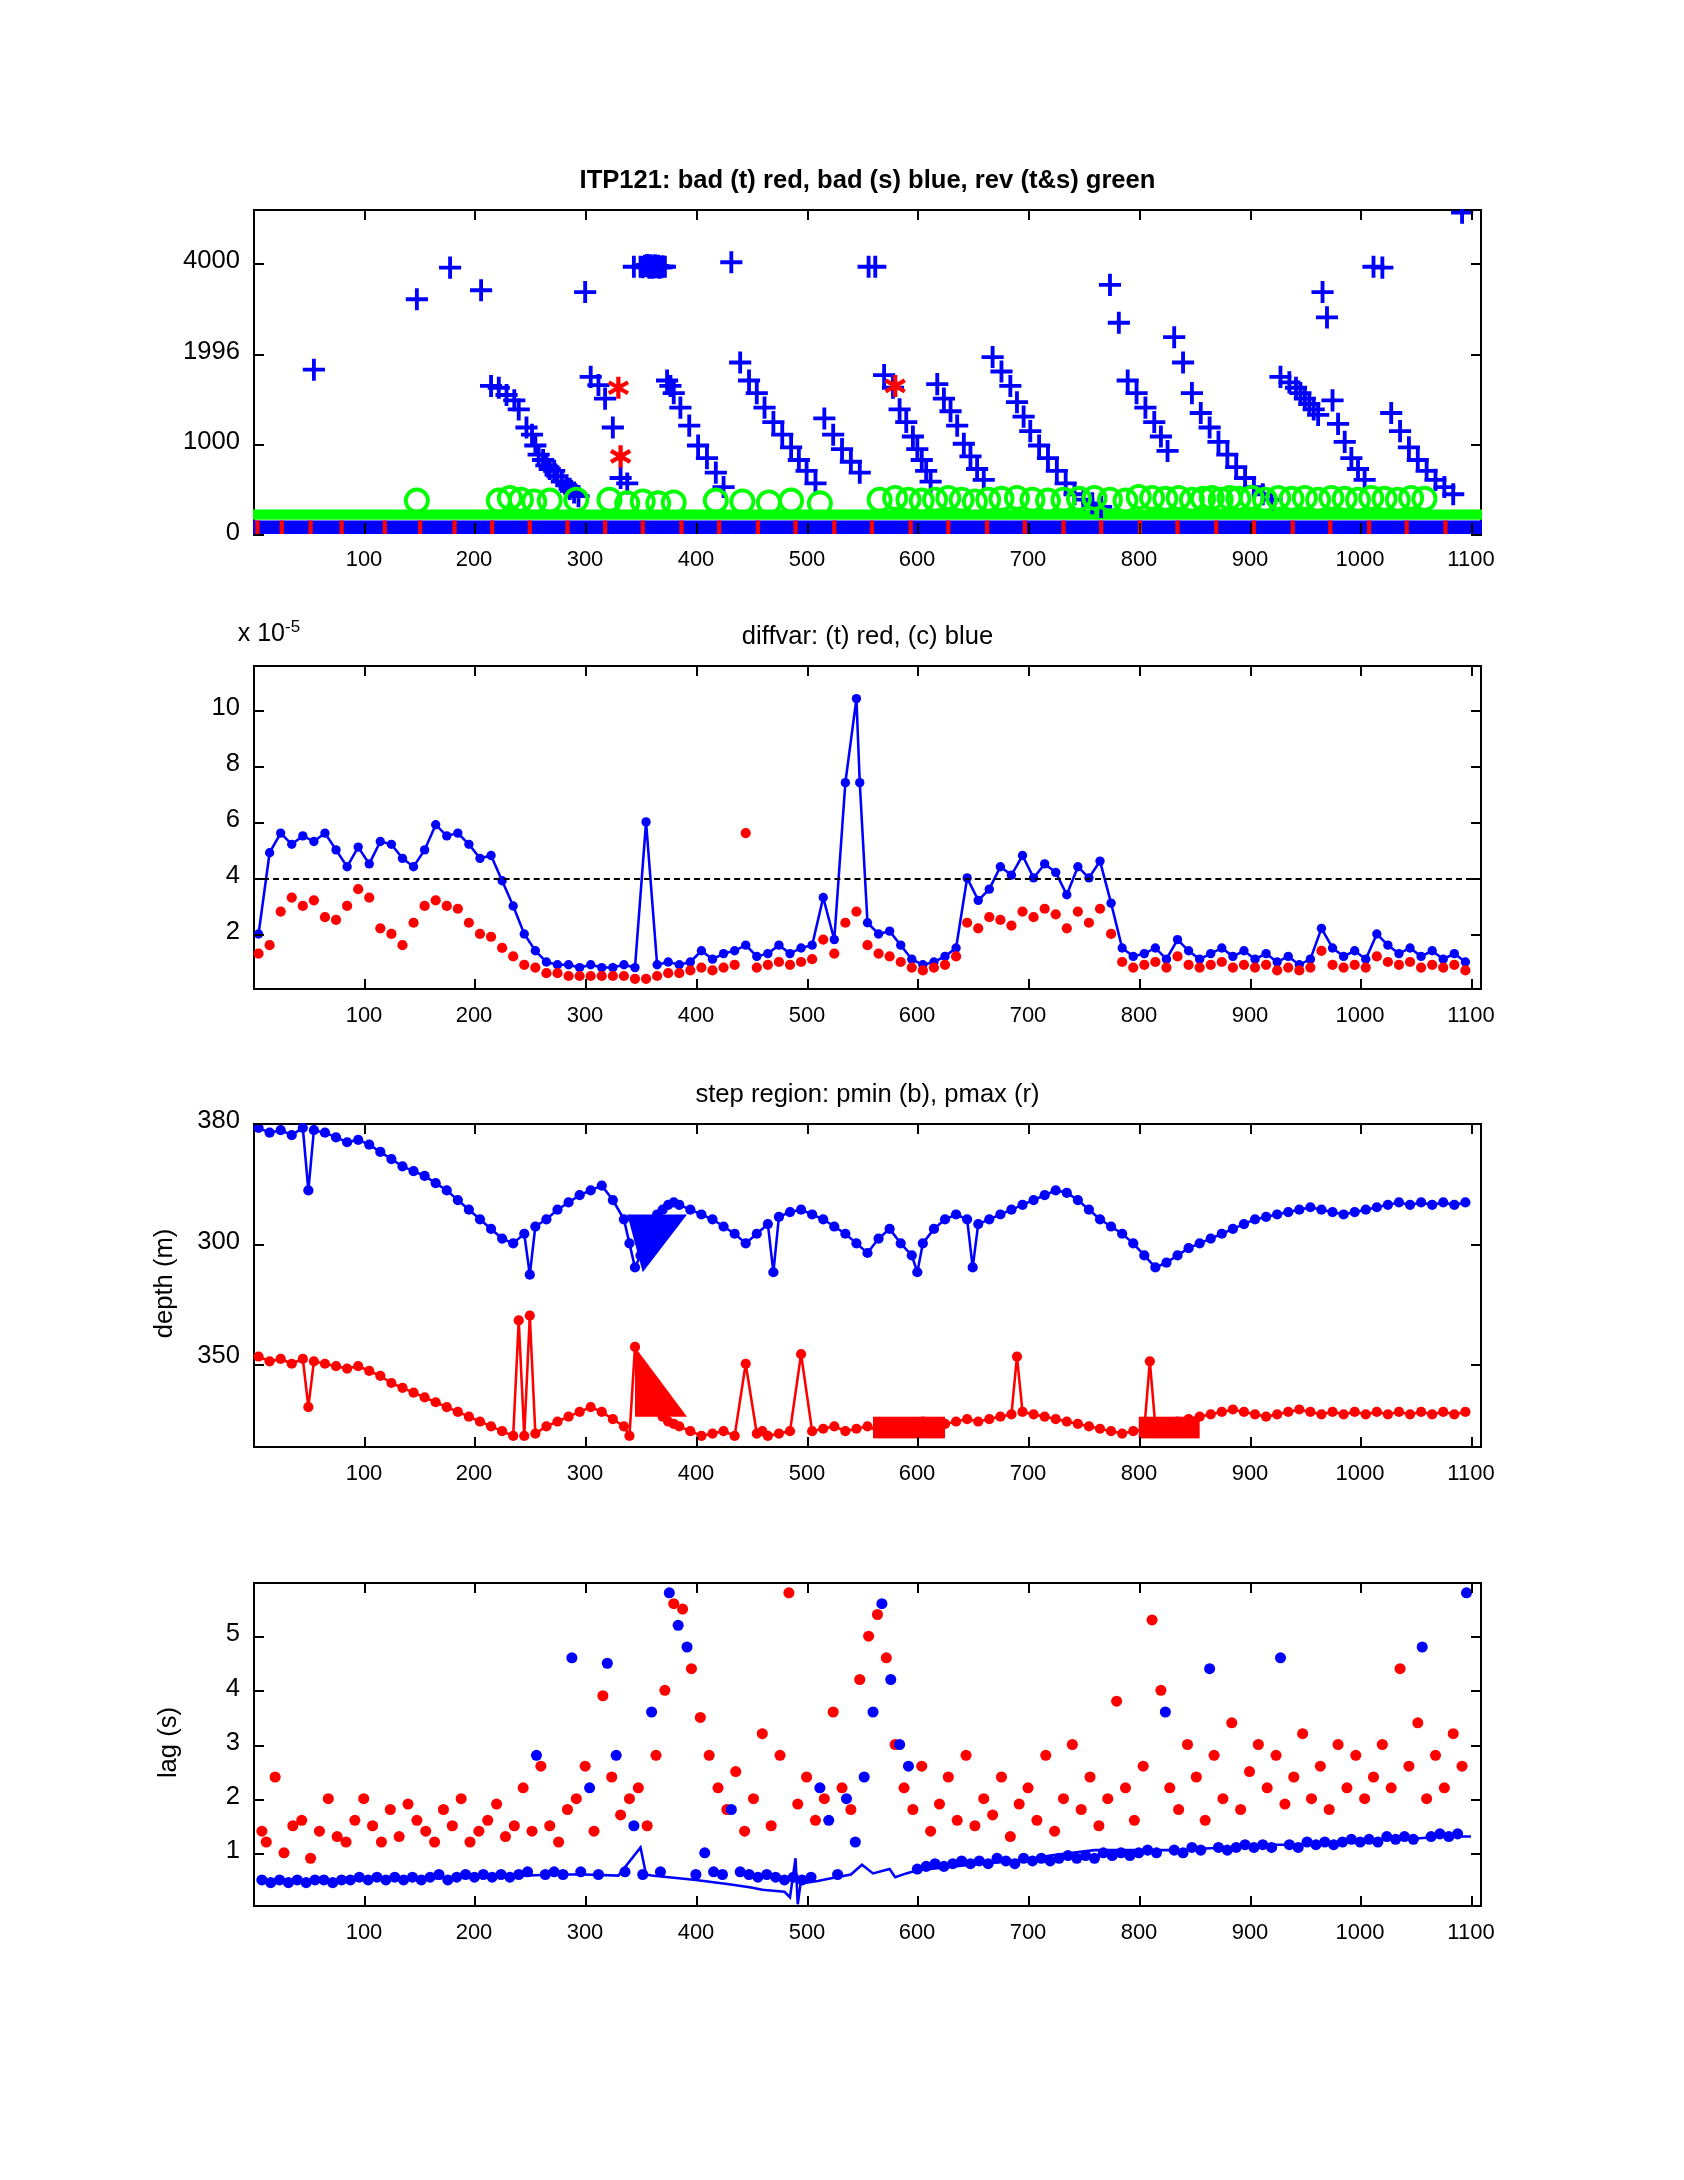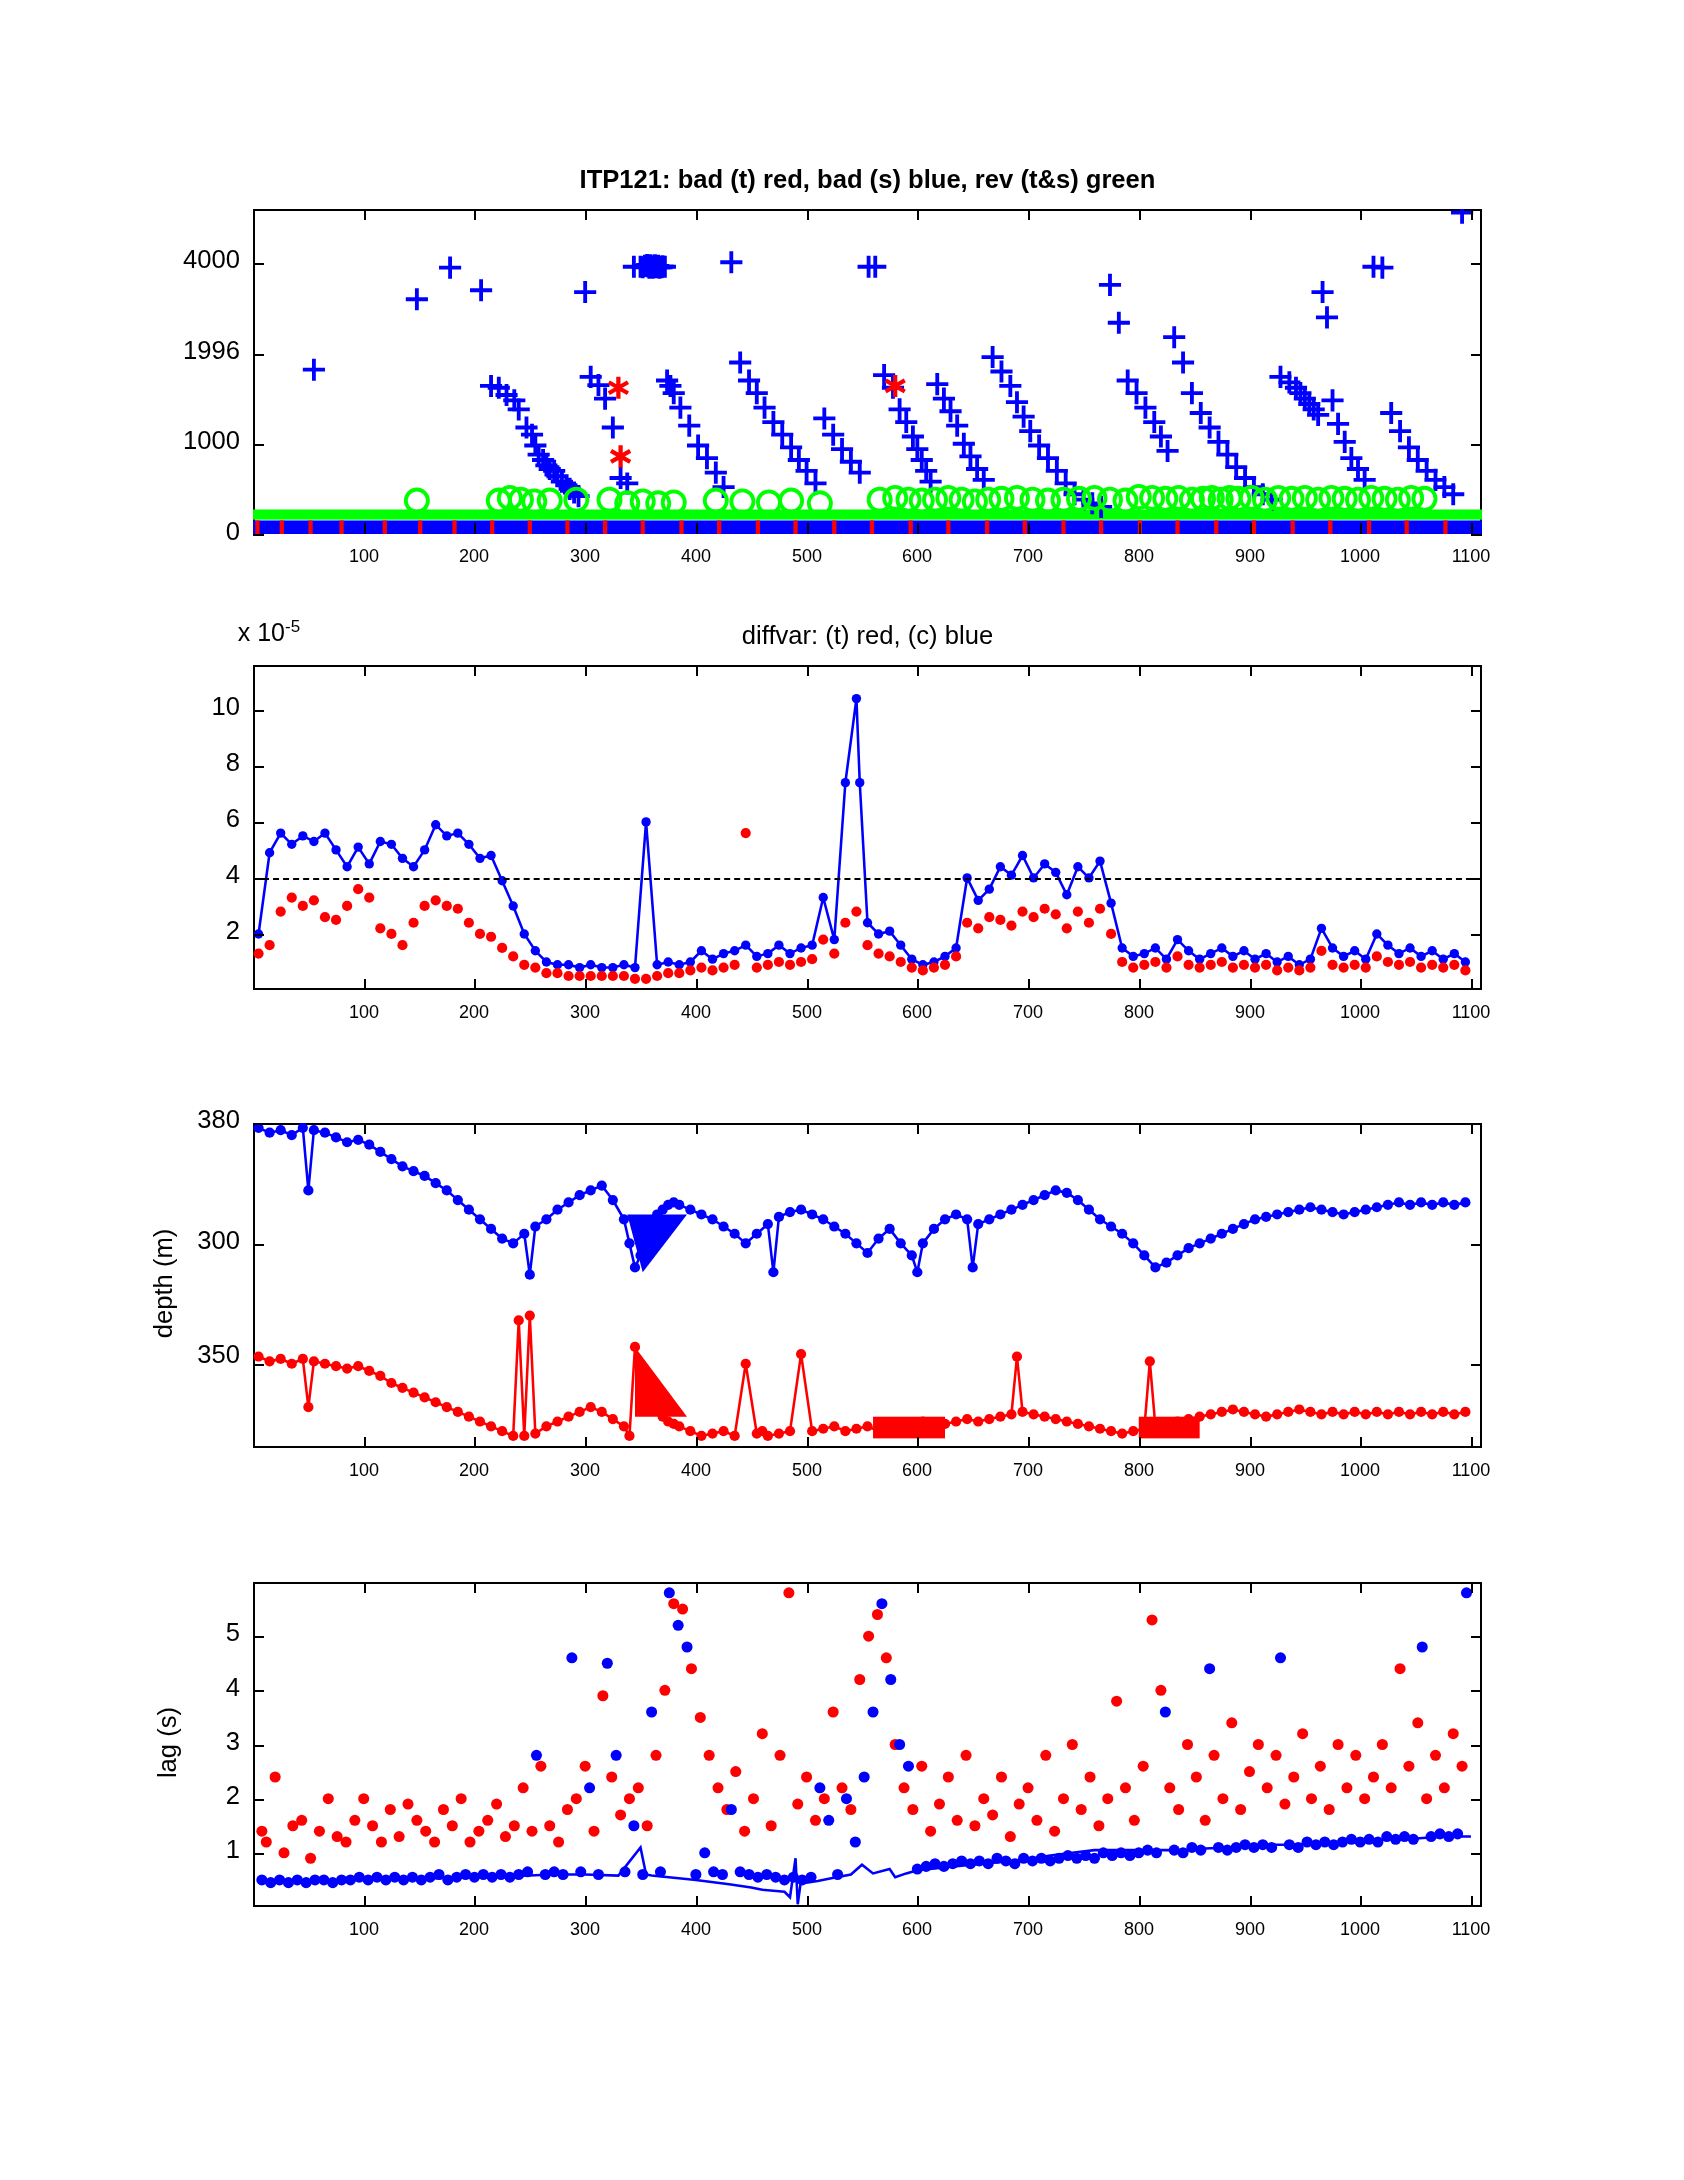--- a/index.html
+++ b/index.html
@@ -15,21 +15,21 @@
   .title{position:absolute;width:100%;text-align:center;font-size:25.6px;
          letter-spacing:0px;white-space:nowrap;color:#000;}
   .exponent{position:absolute;font-size:25px;white-space:nowrap;color:#000;}
   .exponent sup{font-size:17px;vertical-align:super;}
 
   .ylabel{position:absolute;font-size:25.6px;white-space:nowrap;color:#000;
           transform-origin:50% 50%;transform:rotate(-90deg);}
 
   .tick-x{position:absolute;width:0;border-left:2.6px solid #000;}
   .tick-y{position:absolute;height:0;border-top:2.6px solid #000;}
-  .tlabel-x{position:absolute;font-size:18px;text-align:center;
+  .tlabel-x{position:absolute;font-size:22px;text-align:center;
             white-space:nowrap;color:#000;}
   .tlabel-y{position:absolute;font-size:25.6px;text-align:right;
             white-space:nowrap;color:#000;}
 
   .dashline{position:absolute;border-top:2.6px dashed #000;width:100%;left:0;}
 
   svg.layer{position:absolute;left:0;top:0;width:100%;height:100%;
             overflow:visible;display:block;}
 </style>
 </head>
@@ -441,20 +441,21 @@
       <div class="tick-y" style="top: 101px; left: 0px; width: 11px;"></div>
       <div class="tick-y" style="top: 101px; right: 0px; width: 11px;"></div>
       <div class="tlabel-y" style="left: -149px; width: 136px; top: 83px;">8</div>
       <div class="tick-y" style="top: 45px; left: 0px; width: 11px;"></div>
       <div class="tick-y" style="top: 45px; right: 0px; width: 11px;"></div>
       <div class="tlabel-y" style="left: -149px; width: 136px; top: 27px;">10</div>
       <div class="dashline" style="top: 213px;"></div>
     </div>
 
   <div class="panel" id="p3" style="left:253px;top:1123px;width:1229px;height:325px;">
+    <div class="title" style="top:-44px;">step region: pmin (b), pmax (r)</div>
     <div class="ylabel" style="left:-200px;top:146px;width:221px;text-align:center;">depth (m)</div>
     <div class="axesbox"></div>
     <div class="plotarea" id="p3plot">
       <svg class="layer" id="p3svg" viewBox="0 0 1443 382" preserveAspectRatio="none">
           <g>
             <path d="M6.5,5.65925925925926 L19.5,11.31851851851852 L32.5,8.488888888888889 L45.49999999999999,14.148148148148147 L58.5,5.65925925925926 L65,79.22962962962963 L71.5,8.488888888888889 L84.5,11.31851851851852 L97.5,16.977777777777778 L110.49999999999999,22.63703703703704 L123.5,19.807407407407407 L136.5,25.466666666666665 L149.5,33.955555555555556 L162.5,42.44444444444444 L175.5,50.93333333333333 L188.5,56.59259259259259 L201.49999999999997,62.25185185185185 L214.5,70.74074074074073 L227.5,79.22962962962963 L240.5,90.54814814814816 L253.5,101.86666666666666 L266.5,113.18518518518518 L279.5,124.5037037037037 L292.5,135.82222222222222 L305.5,141.48148148148147 L318.5,130.16296296296295 L325,178.26666666666668 L331.5,121.67407407407408 L344.5,113.18518518518518 L357.5,101.86666666666666 L370.5,93.37777777777778 L383.5,84.88888888888889 L396.50000000000006,79.22962962962963 L409.5,73.57037037037037 L422.5,90.54814814814816 L435.50000000000006,113.18518518518518 L441.99999999999994,141.48148148148147 L448.5,169.77777777777777 L455,155.62962962962962 L461.5,135.82222222222222 L468,118.84444444444445 L474.50000000000006,107.52592592592593 L481,101.86666666666666 L487.5,96.2074074074074 L494,93.37777777777778 L500.5,96.2074074074074 L513.5,101.86666666666666 L526.5,107.52592592592593 L539.5,113.18518518518518 L552.5,121.67407407407408 L565.5,130.16296296296295 L578.5,141.48148148148147 L591.5,130.16296296296295 L604.5,118.84444444444445 L611,175.43703703703704 L617.5,110.35555555555554 L630.5,104.6962962962963 L643.5,101.86666666666666 L656.5,107.52592592592593 L669.5,113.18518518518518 L682.5,121.67407407407408 L695.5,130.16296296296295 L708.5,141.48148148148147 L721.5,152.8 L734.5,135.82222222222222 L747.5,124.5037037037037 L760.4999999999999,141.48148148148147 L773.5,155.62962962962962 L780,175.43703703703704 L786.5,141.48148148148147 L799.5,124.5037037037037 L812.5,113.18518518518518 L825.5000000000001,107.52592592592593 L838.4999999999999,113.18518518518518 L845,169.77777777777777 L851.5,118.84444444444445 L864.5,113.18518518518518 L877.5,107.52592592592593 L890.5,101.86666666666666 L903.5000000000001,96.2074074074074 L916.4999999999999,90.54814814814816 L929.5,84.88888888888889 L942.5,79.22962962962963 L955.5,82.05925925925926 L968.5,90.54814814814816 L981.5000000000001,101.86666666666666 L994.4999999999999,113.18518518518518 L1007.5,121.67407407407408 L1020.5,130.16296296296295 L1033.5,141.48148148148147 L1046.5,155.62962962962962 L1059.5,169.77777777777777 L1072.5,164.11851851851853 L1085.5,155.62962962962962 L1098.5,147.14074074074074 L1111.5,141.48148148148147 L1124.5,135.82222222222222 L1137.5,130.16296296296295 L1150.5,124.5037037037037 L1163.5,118.84444444444445 L1176.5,113.18518518518518 L1189.5,110.35555555555554 L1202.5,107.52592592592593 L1215.5,104.6962962962963 L1228.5,101.86666666666666 L1241.5,99.03703703703704 L1254.5,101.86666666666666 L1267.5,104.6962962962963 L1280.5,107.52592592592593 L1293.5,104.6962962962963 L1306.5,101.86666666666666 L1319.5,99.03703703703704 L1332.5,96.2074074074074 L1345.5,93.37777777777778 L1358.5,96.2074074074074 L1371.5,93.37777777777778 L1384.5,96.2074074074074 L1397.5,93.37777777777778 L1410.5,96.2074074074074 L1423.5,93.37777777777778 " stroke="#0000ff" stroke-width="3" fill="none"></path>
             <g>
               <circle cx="6.5" cy="5.65925925925926" r="6" fill="#0000ff"></circle>
               <circle cx="19.5" cy="11.31851851851852" r="6" fill="#0000ff"></circle>
               <circle cx="32.5" cy="8.488888888888889" r="6" fill="#0000ff"></circle>

